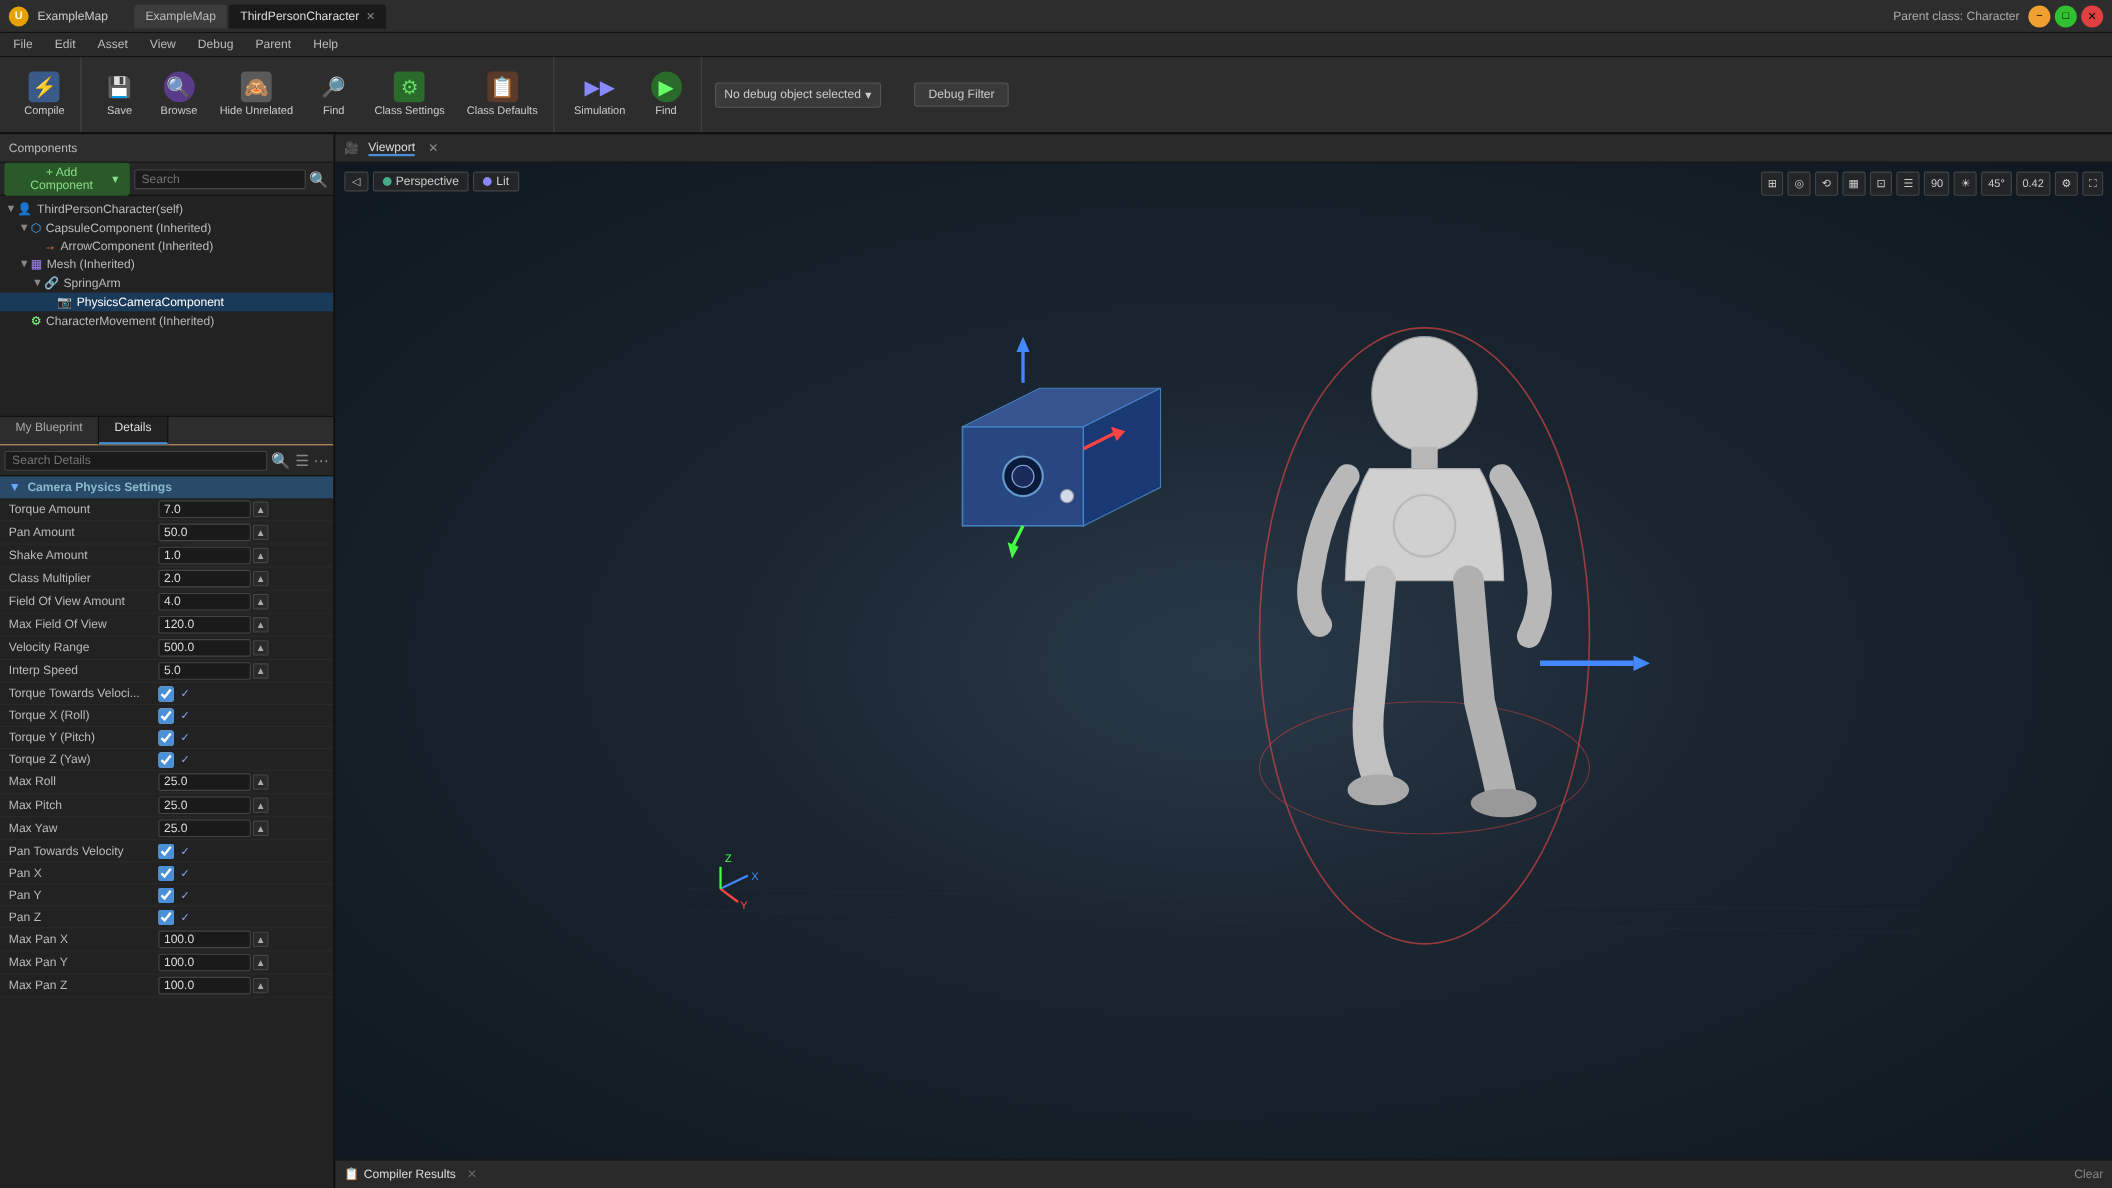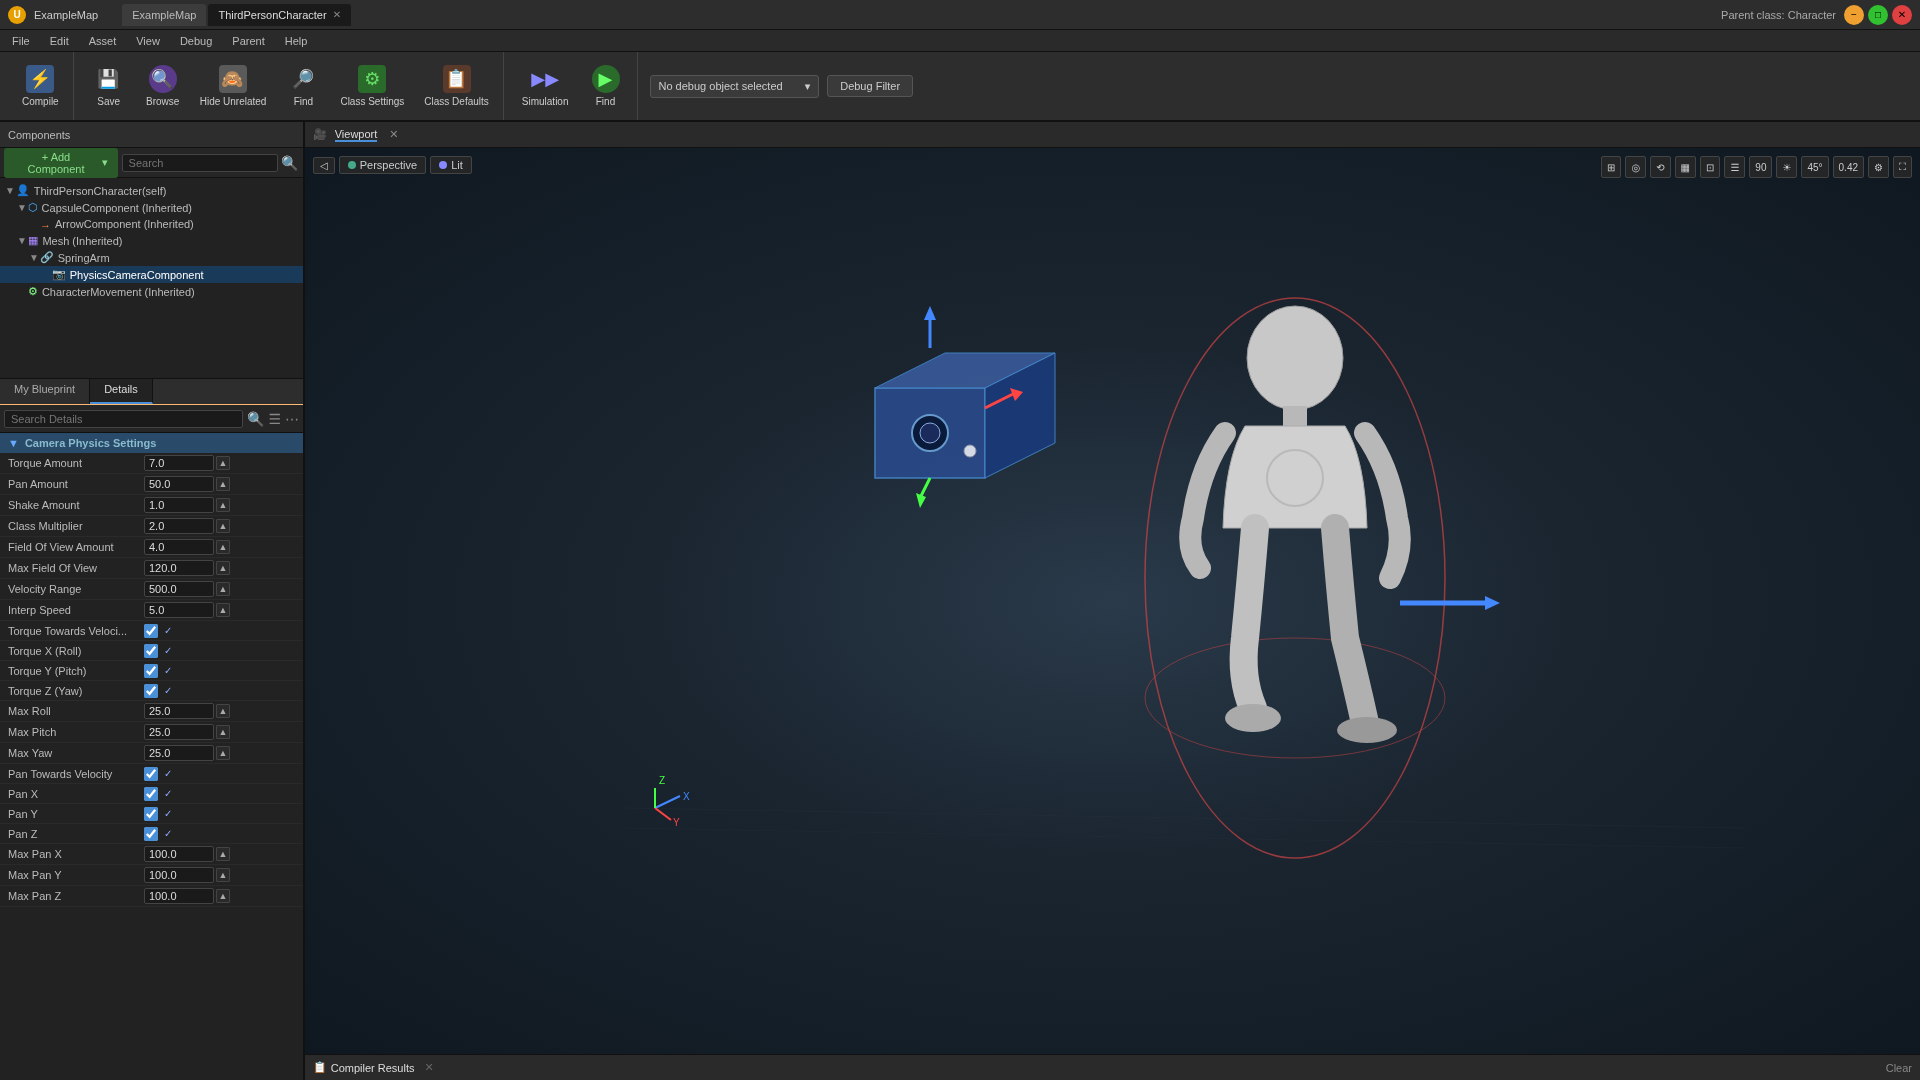--- a/index.html
+++ b/index.html
@@ -34,22 +34,22 @@
     .tb-icon-compile { background: #3a5a8a; border-radius: 4px; color: #6af; }
     .tb-icon-save { color: #adf; }
     .tb-icon-browse { background: #5a3a8a; border-radius: 50%; color: #caf; }
     .tb-icon-hide { background: #5a5a5a; border-radius: 4px; color: #ddd; }
     .tb-icon-find { color: #fd8; }
     .tb-icon-class { background: #2a6a2a; border-radius: 4px; color: #6d6; }
     .tb-icon-defaults { background: #5a3a2a; border-radius: 4px; color: #da8; }
     .tb-icon-sim { color: #88f; }
     .tb-icon-play { background: #2a6a2a; border-radius: 50%; color: #6f6; }
     .debug-section { display: flex; align-items: center; gap: 8px; margin-left: 8px; }
-    .debug-dropdown { background: #3a3a3a; border: 1px solid #555; color: #ccc; padding: 4px 8px; border-radius: 3px; font-size: 11px; display: flex; align-items: center; gap: 22px; cursor: pointer; }
-    .debug-filter-btn { background: #3a3a3a; border: 1px solid #555; color: #ccc; padding: 4px 12px; border-radius: 3px; font-size: 11px; cursor: pointer; }
+    .debug-dropdown { background: #3a3a3a; border: 1px solid #555; color: #ccc; padding: 4px 8px; border-radius: 3px; font-size: 11px; display: flex; align-items: center; gap: 4px; cursor: pointer; }
+    .debug-filter-btn { background: #3a3a3a; border: 1px solid #555; color: #ccc; padding: 4px 12px; border-radius: 3px; font-size: 11px; cursor: pointer; margin-left: 22px; }
 
     
     #content { display: flex; flex: 1; overflow: hidden; }
 
     
     #left-panel { width: 305px; display: flex; flex-direction: column; background: #222; border-right: 2px solid #111; flex-shrink: 0; }
 
     
     #components-header { display: flex; align-items: center; background: #2d2d2d; height: 26px; padding: 0 8px; border-bottom: 1px solid #111; }
     #components-header span { color: #bbb; font-size: 11px; }
@@ -76,21 +76,21 @@
     .details-toolbar { display: flex; align-items: center; background: #262626; height: 28px; padding: 0 4px; border-bottom: 1px solid #111; gap: 4px; }
     .details-search { flex: 1; background: #1a1a1a; border: 1px solid #444; color: #ccc; padding: 2px 6px; font-size: 11px; border-radius: 2px; }
 
     
     #details-content { flex: 1; overflow-y: auto; background: #222; }
     .section-header { background: #2a4a6a; color: #8bc; padding: 4px 8px; font-size: 11px; font-weight: bold; cursor: pointer; display: flex; align-items: center; }
     .section-header .expander { margin-right: 6px; color: #6af; }
     .prop-row { display: flex; align-items: center; padding: 2px 4px; border-bottom: 1px solid #2a2a2a; min-height: 20px; }
     .prop-label { flex: 0 0 140px; color: #bbb; font-size: 11px; padding-left: 4px; }
     .prop-value { flex: 1; display: flex; align-items: center; gap: 2px; }
-    .prop-input { background: #1a1a1a; border: 1px solid #444; color: #ddd; padding: 1px 4px; font-size: 11px; width: 70px; border-radius: 2px; }
+    .prop-input { background: #1a1a1a; border: 1px solid #444; color: #ddd; padding: 1px 4px; font-size: 11px; width: 84px; border-radius: 2px; }
     .prop-spin { background: #2a2a2a; border: 1px solid #444; color: #aaa; width: 14px; height: 14px; display: flex; align-items: center; justify-content: center; cursor: pointer; font-size: 9px; border-radius: 1px; }
     .prop-checkbox { width: 14px; height: 14px; accent-color: #4a90d9; cursor: pointer; }
 
     
     #right-panel { flex: 1; display: flex; flex-direction: column; background: #1a1a1a; }
     #viewport-header { display: flex; align-items: center; background: #2a2a2a; height: 26px; border-bottom: 1px solid #111; padding: 0 8px; gap: 8px; }
     .viewport-tab { font-size: 11px; color: #aaa; cursor: pointer; }
     .viewport-tab.active { color: #ddd; border-bottom: 2px solid #4a90d9; }
     #viewport { flex: 1; position: relative; background: #1a1a1a; overflow: hidden; }
     .viewport-overlay-top { position: absolute; top: 8px; left: 8px; display: flex; align-items: center; gap: 4px; }

